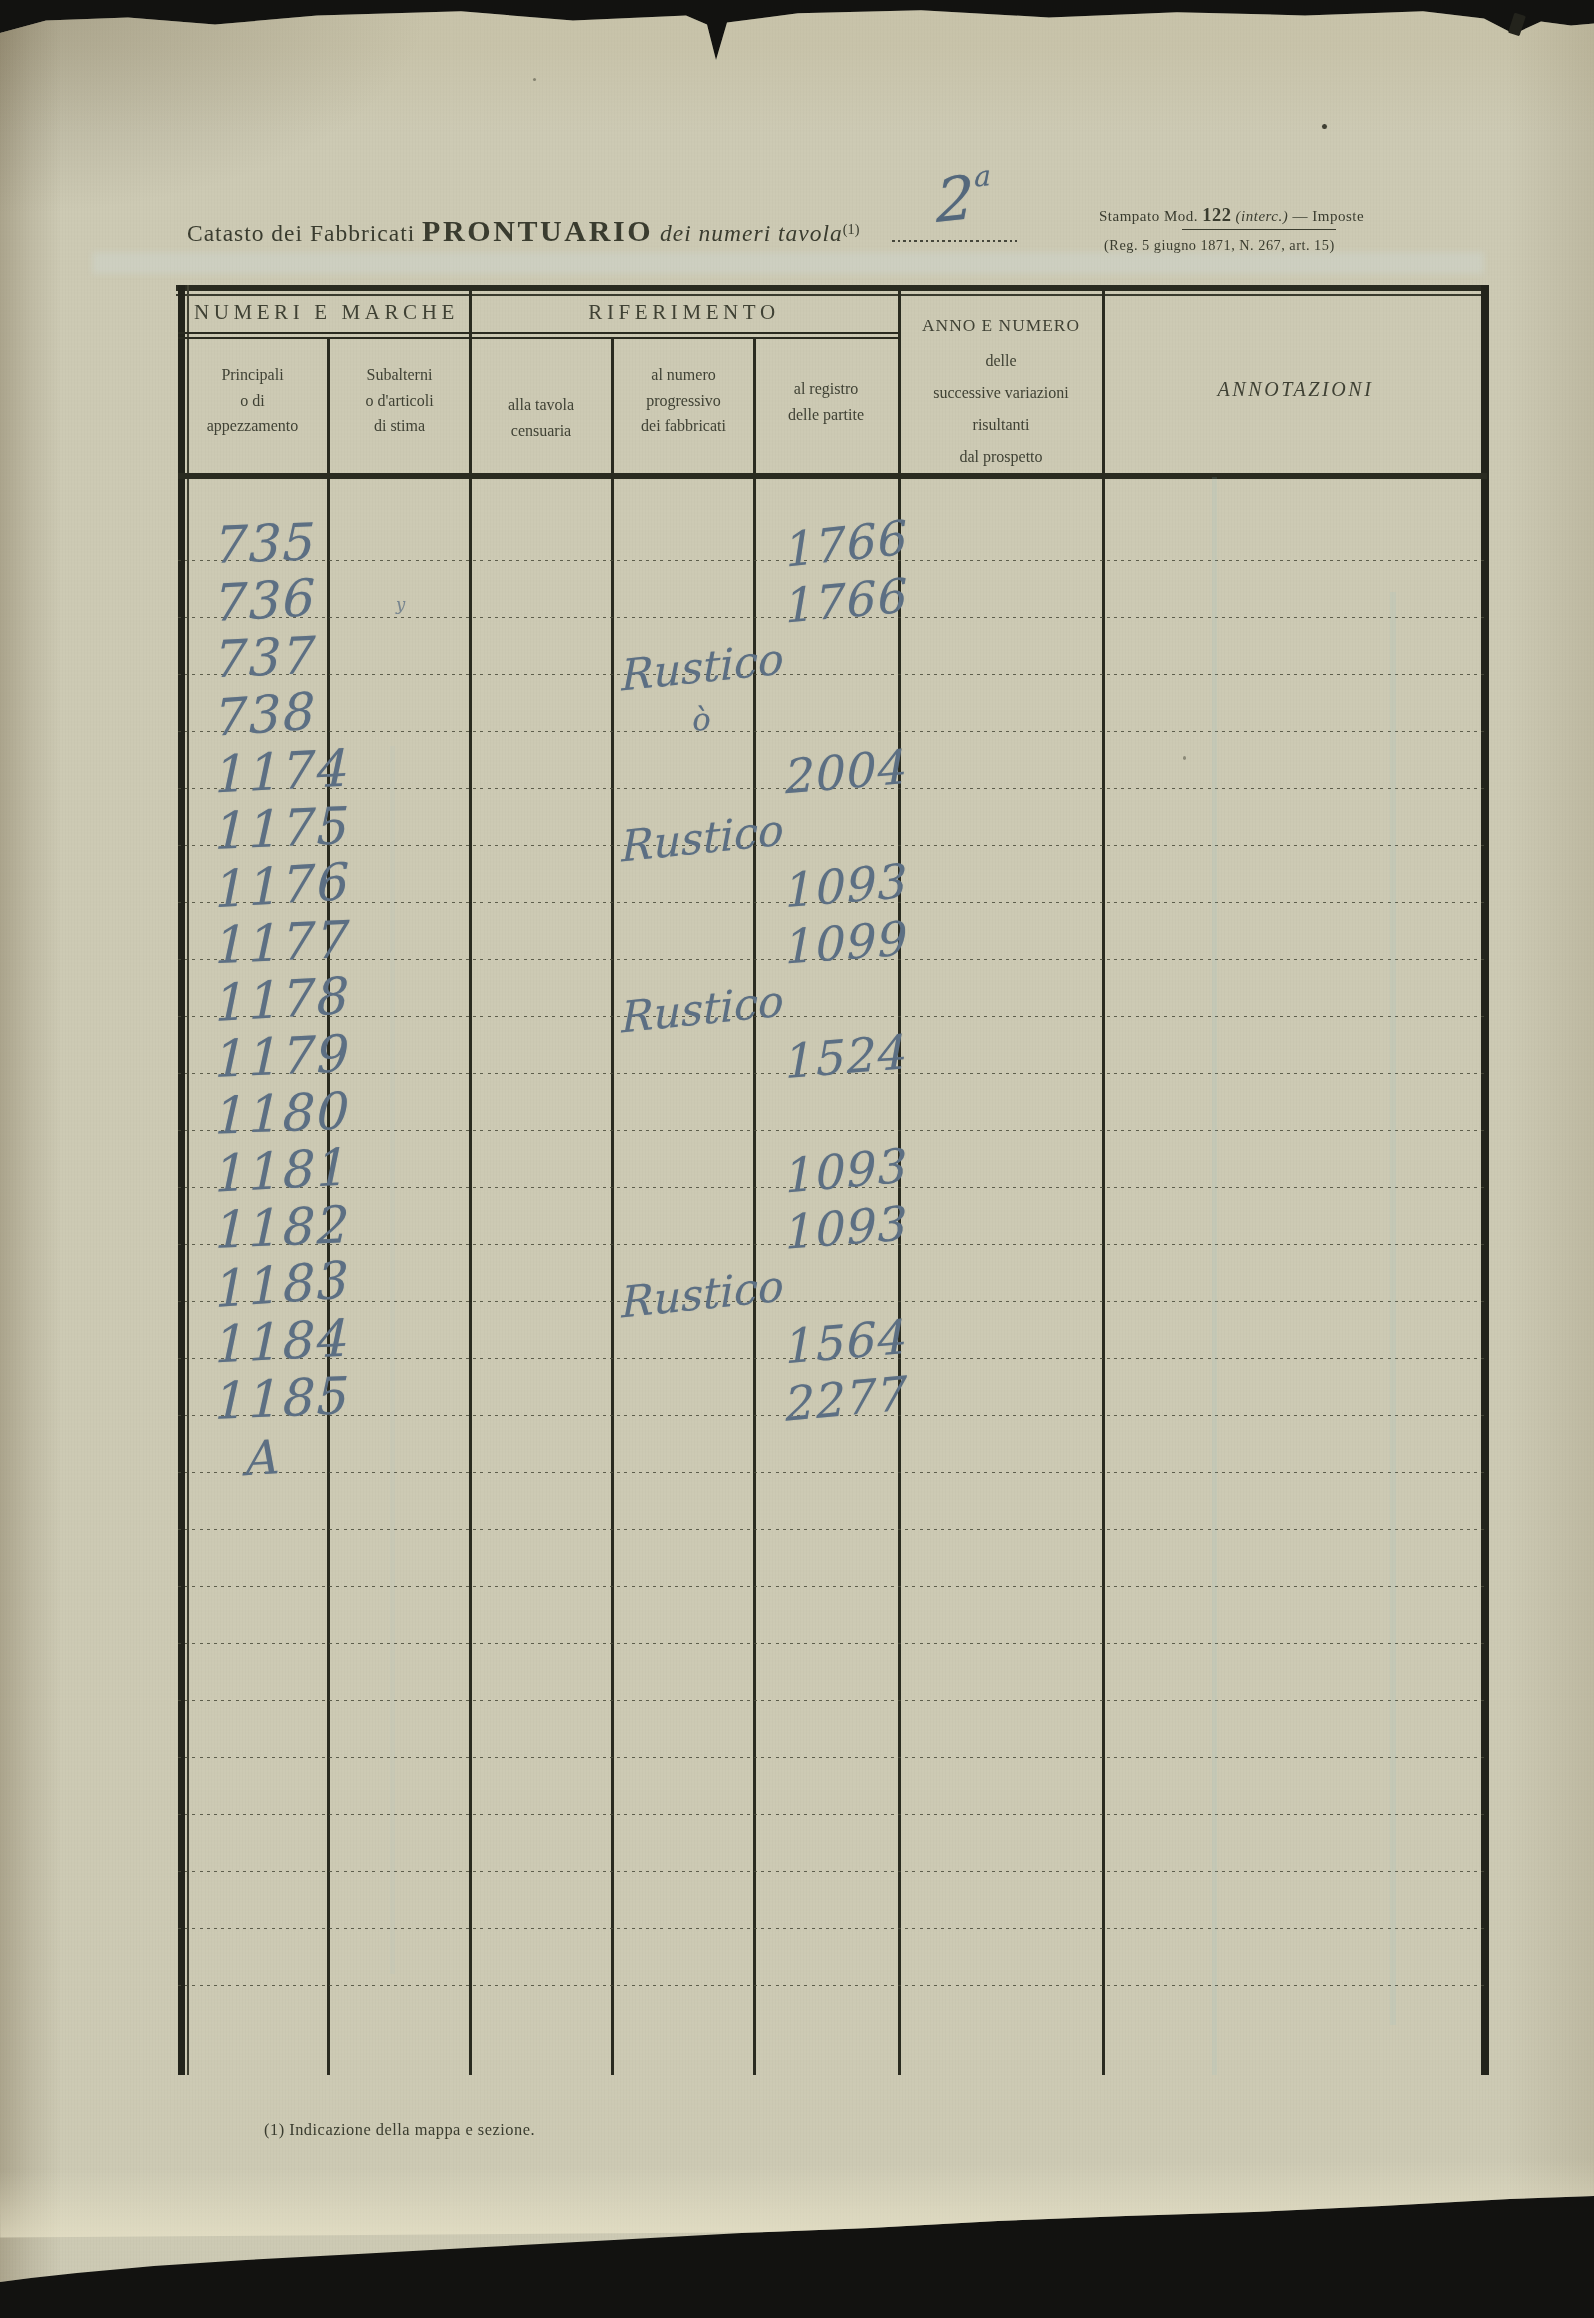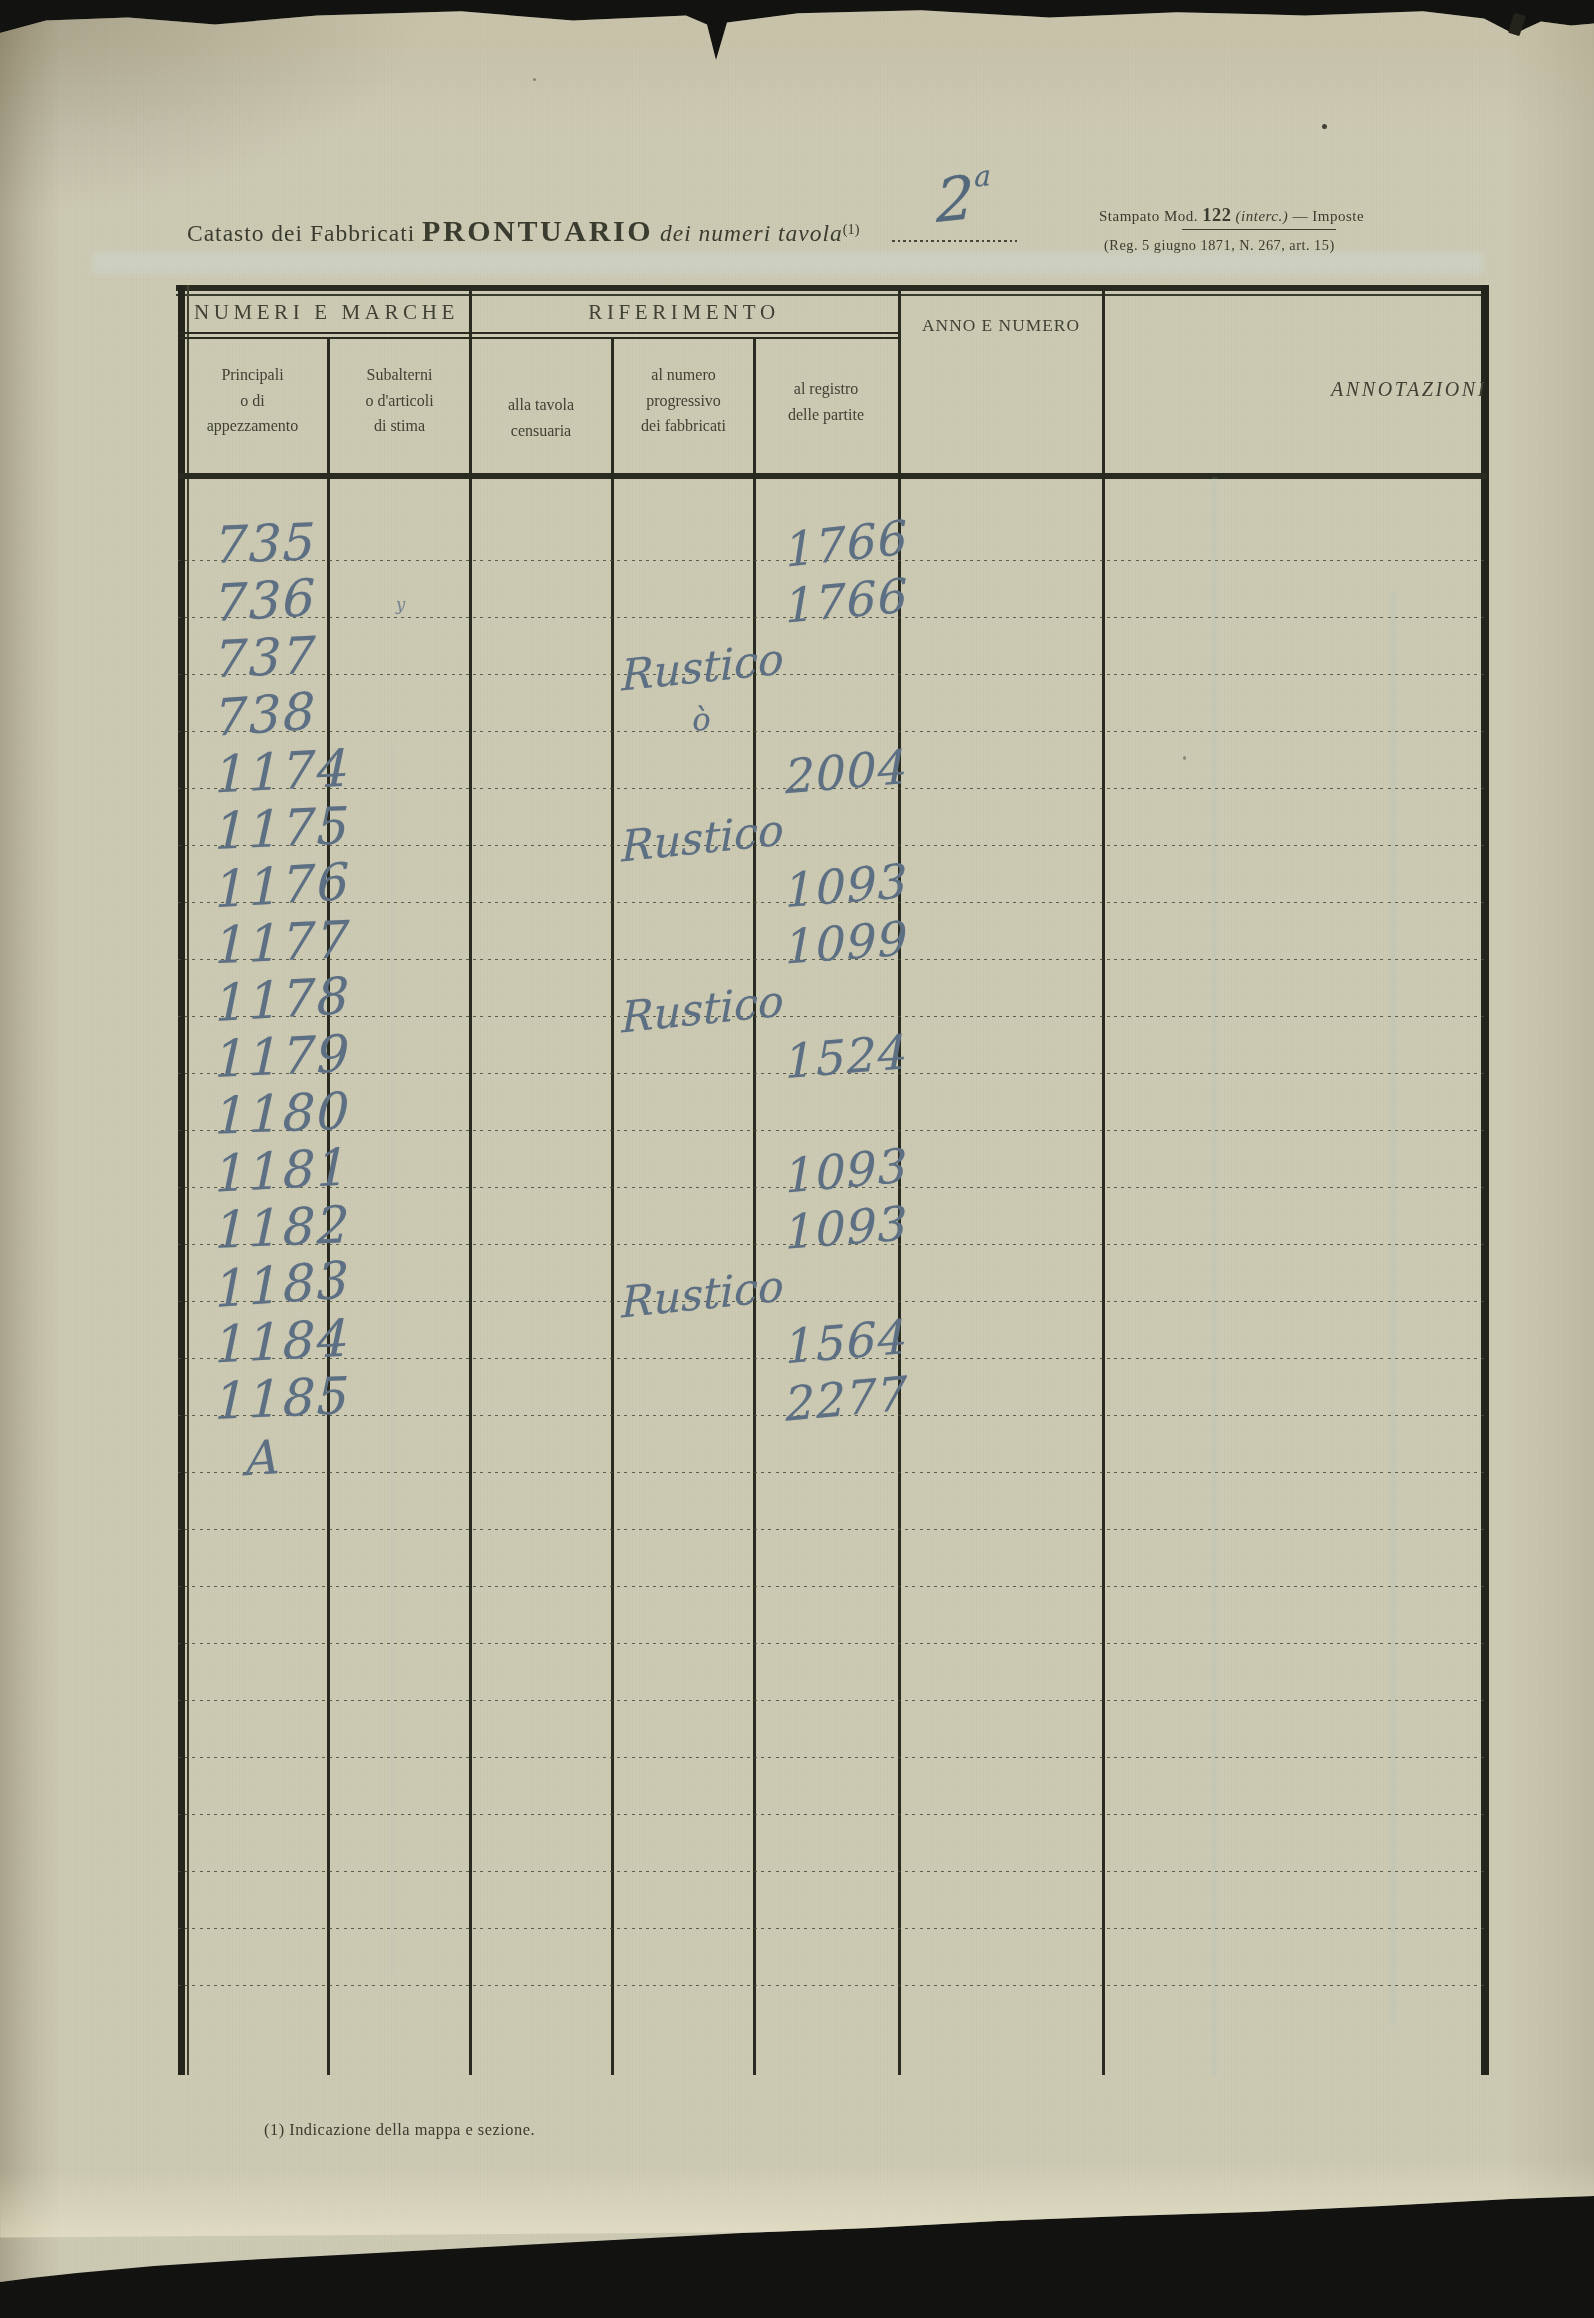--- a/index.html
+++ b/index.html
@@ -77,21 +77,21 @@
   
   .v-body{top:192px;height:1598px;width:2.6px;}
 
   .group-label{position:absolute;top:15.4px;color:#3f4134;font-size:21px;
     letter-spacing:4.6px;text-align:center;}
   .col-head{position:absolute;color:#3f4134;font-size:16px;line-height:25.6px;
     text-align:center;white-space:pre-line;}
   .anno-line1{position:absolute;color:#3f4134;font-size:17.4px;letter-spacing:1px;
     text-align:center;white-space:pre-line;}
   .annotazioni-label{position:absolute;color:#3f4134;font-size:20px;
-    font-style:italic;letter-spacing:2.6px;text-align:right;}
+    font-style:italic;letter-spacing:2.6px;text-align:center;}
 
   .rows{position:absolute;left:0;top:192px;width:1309px;height:1598px;overflow:hidden;}
   .row{position:relative;width:1309px;height:57px;}
   .row-first{height:84px;}
   .row::after{content:"";position:absolute;left:0;bottom:0;width:1309px;height:1.5px;
     background:repeating-linear-gradient(90deg,#4a4b3a 0 3.1px,transparent 3.1px 7.2px);
     opacity:.85;}
   .row-stub::after{display:none;}
 
   
@@ -178,20 +178,24 @@
 di stima</div>
   <div class="col-head" style="left:293px;top:107px;width:140px;text-align:center;">alla tavola
 censuaria</div>
   <div class="col-head" style="left:436px;top:77px;width:139px;">al numero
 progressivo
 dei fabbricati</div>
   <div class="col-head" style="left:577px;top:91px;width:142px;">al registro
 delle partite</div>
 
   <div class="anno-line1" style="left:722px;top:30px;width:202px;">ANNO E NUMERO</div>
+  <div class="col-head" style="left:722px;top:60px;width:202px;line-height:32px;">delle
+successive variazioni
+risultanti
+dal prospetto</div>
   <div class="annotazioni-label" style="left:926px;top:93px;width:383px;">ANNOTAZIONI</div>
 
   <div class="rows">
       <div class="row row-first">
         <span class="hw hw-num" style="transform: rotate(-2.2deg) skewX(-4deg);">735</span>
         <span class="hw hw-partite" style="transform: rotate(-6.1deg) skewX(-4deg);">1766</span>
       </div>
       <div class="row">
         <span class="hw hw-num" style="transform: rotate(-3.2deg) skewX(-4deg);">736</span>
         <span class="hw hw-submark">y</span>

